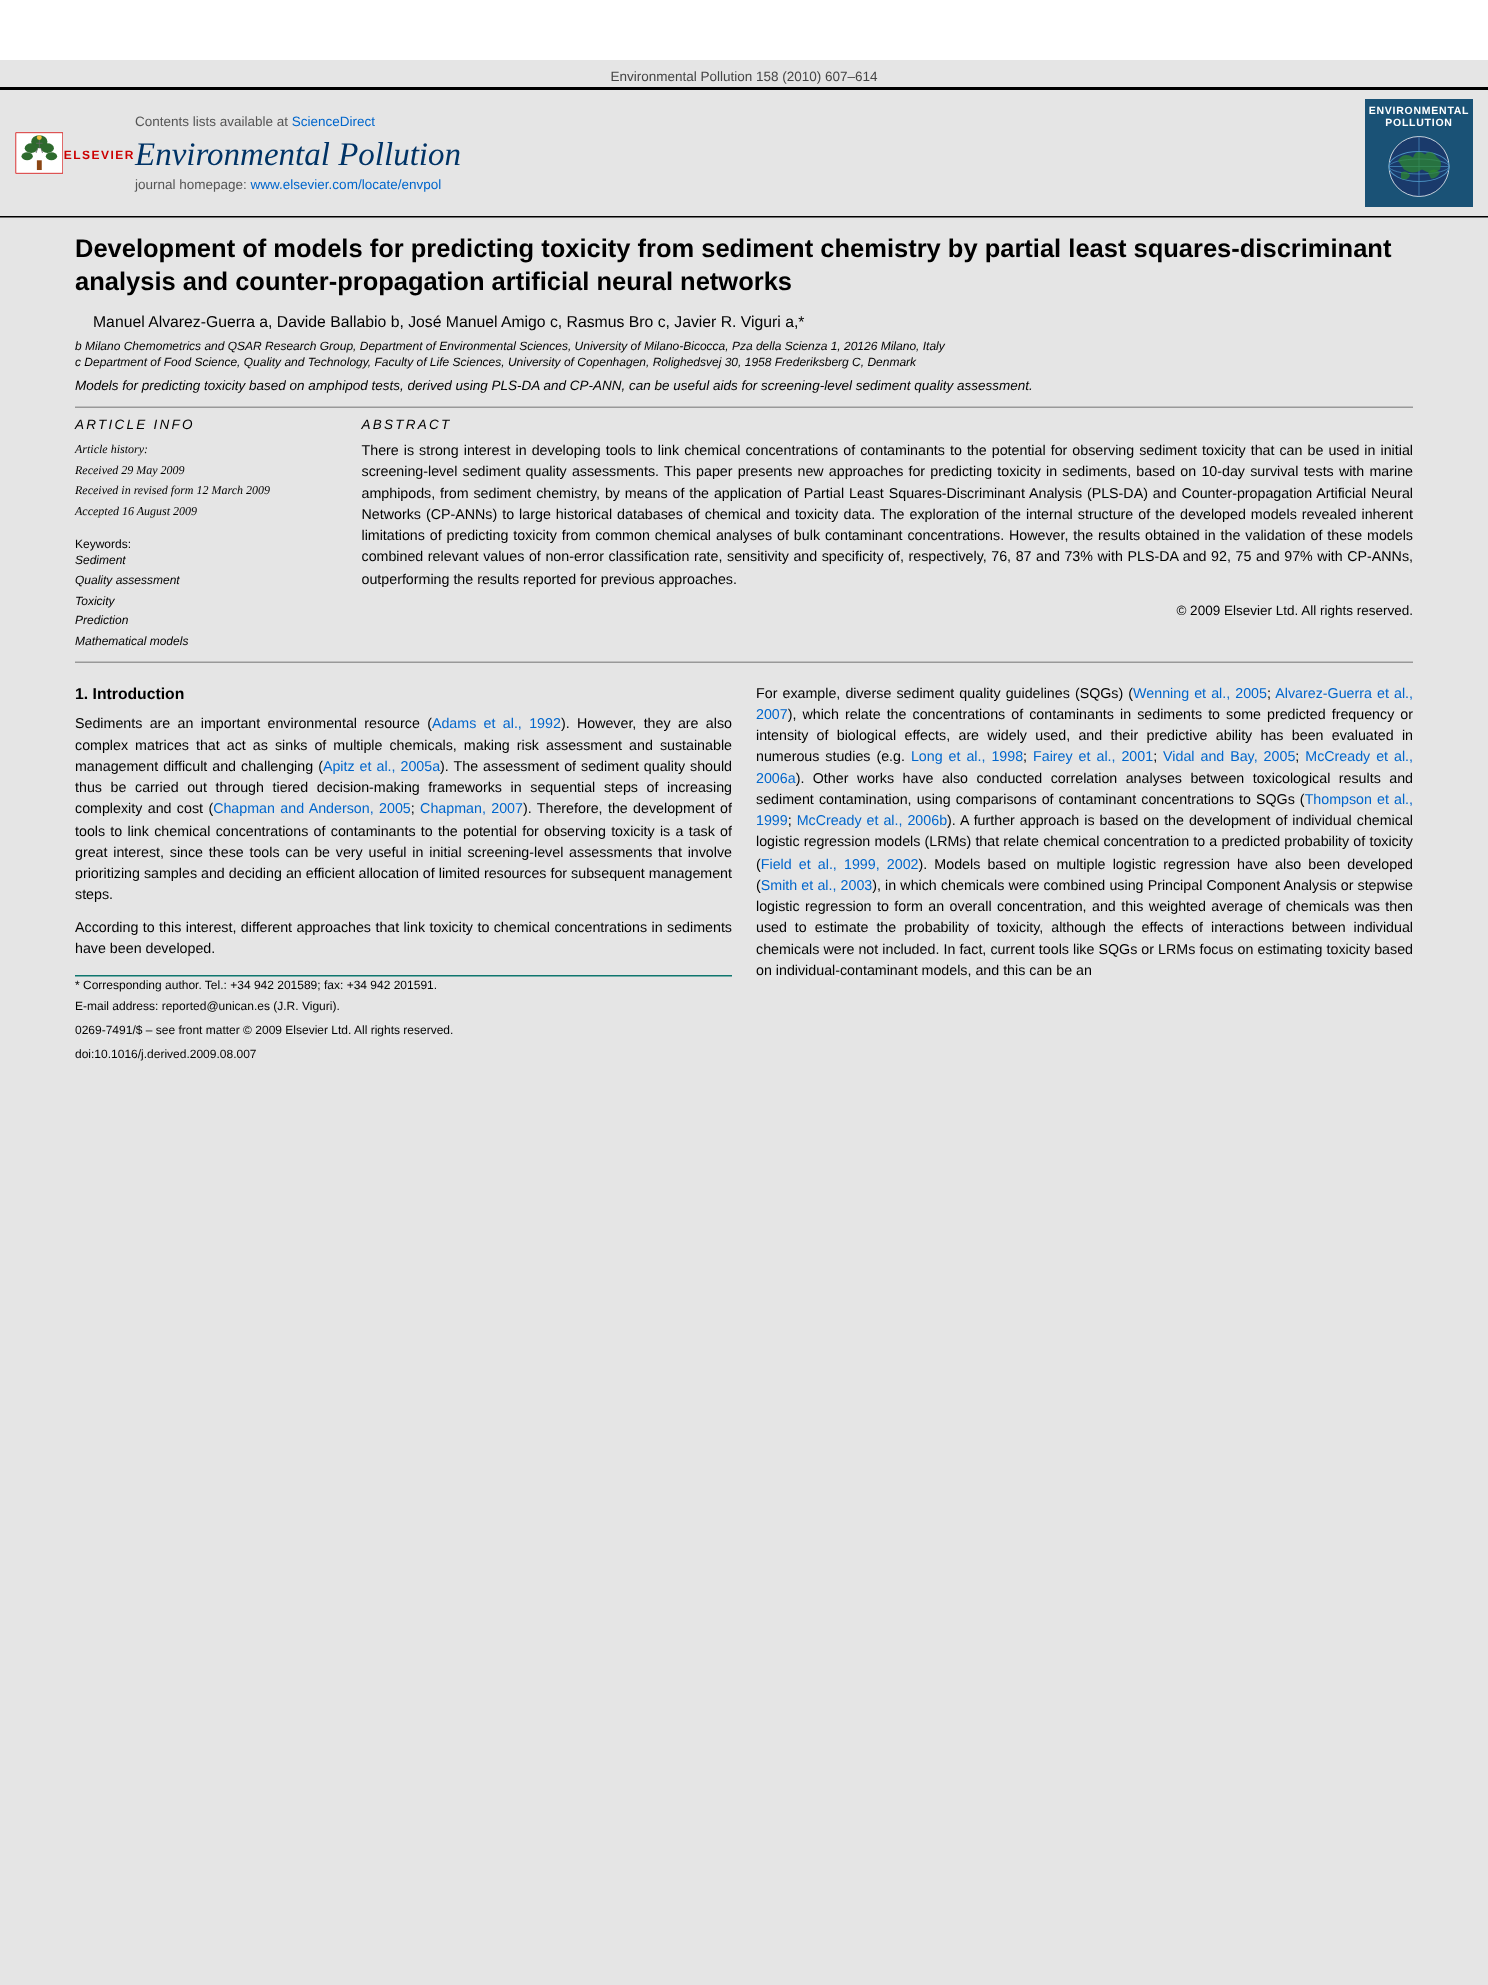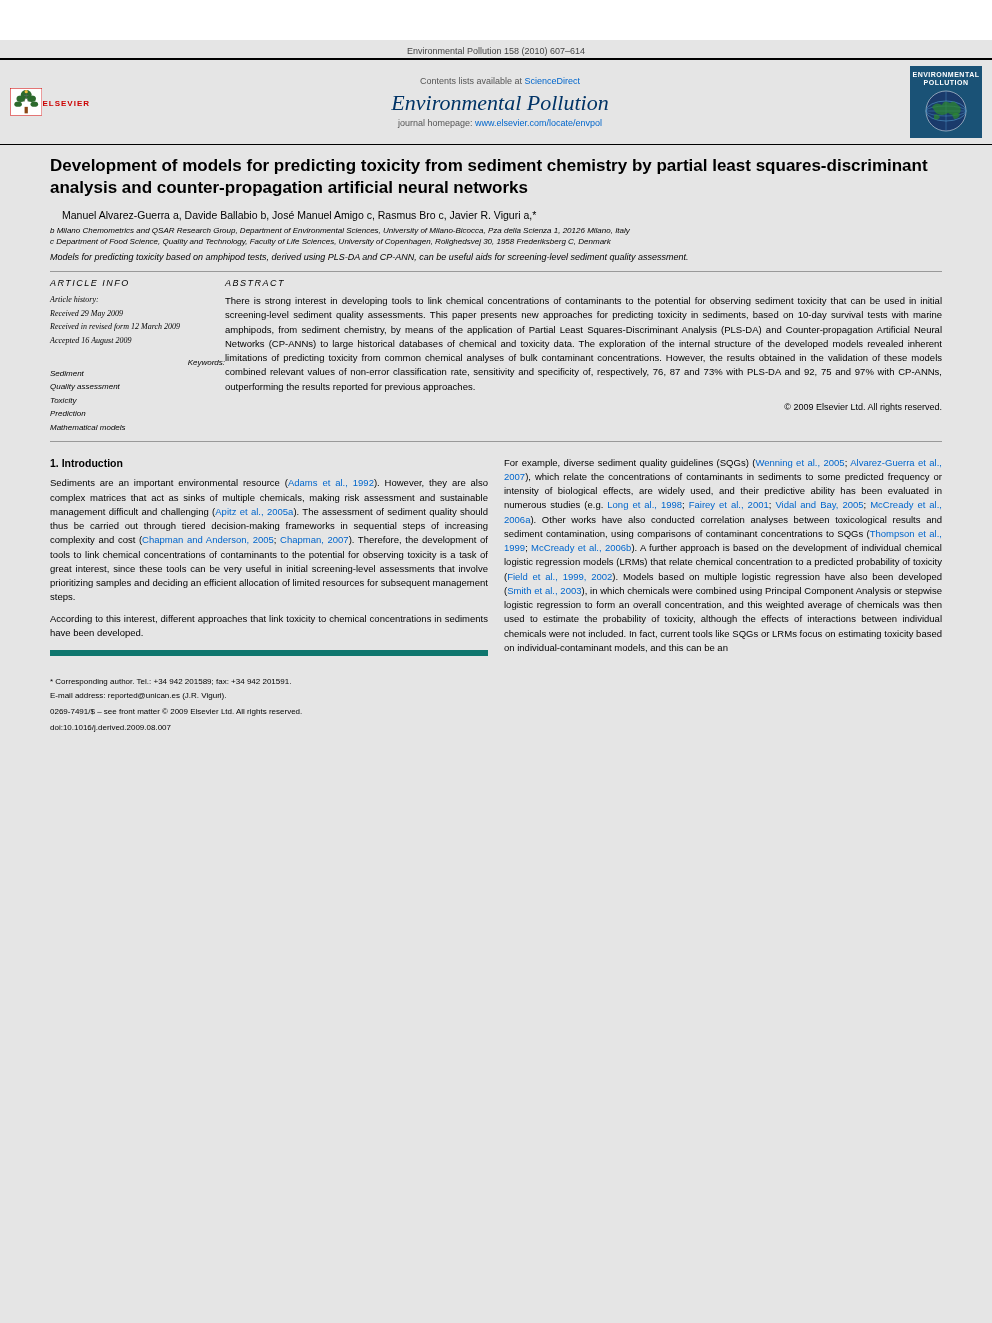--- a/index.html
+++ b/index.html
@@ -49,21 +49,21 @@
     .elsevier-logo .elsevier-text {
       font-family: Arial, sans-serif;
       font-size: 8px;
       color: #c00;
       font-weight: bold;
       letter-spacing: 1px;
       margin-top: 2px;
     }
     .journal-center {
       flex: 1;
-      text-align: center;
+      text-align: left;
     }
     .sciencedirect-link {
       font-size: 9px;
       color: #555;
       font-family: Arial, sans-serif;
     }
     .sciencedirect-link a {
       color: #0066cc;
       text-decoration: none;
     }
@@ -110,21 +110,21 @@
     .tagline {
       font-size: 9px;
       font-style: italic;
       margin-bottom: 8px;
       font-family: Arial, sans-serif;
       line-height: 1.4;
     }
     .divider { border: none; border-top: 1px solid #999; margin: 6px 0; }
     .two-col {
       display: flex;
-      gap: 0;
+      gap: 16px;
       margin-top: 6px;
     }
     .article-info {
       width: 175px;
       flex-shrink: 0;
     }
     .article-info-title {
       font-size: 9px;
       font-family: Arial, sans-serif;
       font-style: italic;
@@ -137,23 +137,21 @@
       font-style: italic;
       font-family: Liberation Serif, serif;
       line-height: 1.7;
       margin-bottom: 10px;
     }
     .keywords-section {
       font-size: 8px;
       font-family: Arial, sans-serif;
     }
     .keywords-title {
-      font-style: italic;
-      font-size: 8px;
-      text-align: right;
+      font-size: 8px;
     }
     .keywords-list {
       font-style: italic;
       line-height: 1.7;
     }
     .abstract-col {
       flex: 1;
     }
     .abstract-title {
       font-size: 9px;
@@ -190,23 +188,23 @@
     }
     .section-title {
       font-size: 10.5px;
       font-weight: bold;
       margin-bottom: 5px;
       font-family: Arial, sans-serif;
     }
     .para { margin-bottom: 7px; }
     .ref-link { color: #0066cc; text-decoration: none; }
     .footnote-area {
-      border-top: 6px solid #0f766e;
+      border-top: 1px solid #0f766e;
       margin-top: 10px;
-      padding-top: 20px;
+      padding-top: 0;
       font-size: 8px;
       font-family: Arial, sans-serif;
       line-height: 1.5;
     }
     .footnote-area .footnote-line { margin-bottom: 2px; }
     .issn-line {
       font-size: 8px;
       font-family: Arial, sans-serif;
       margin-top: 4px;
     }

